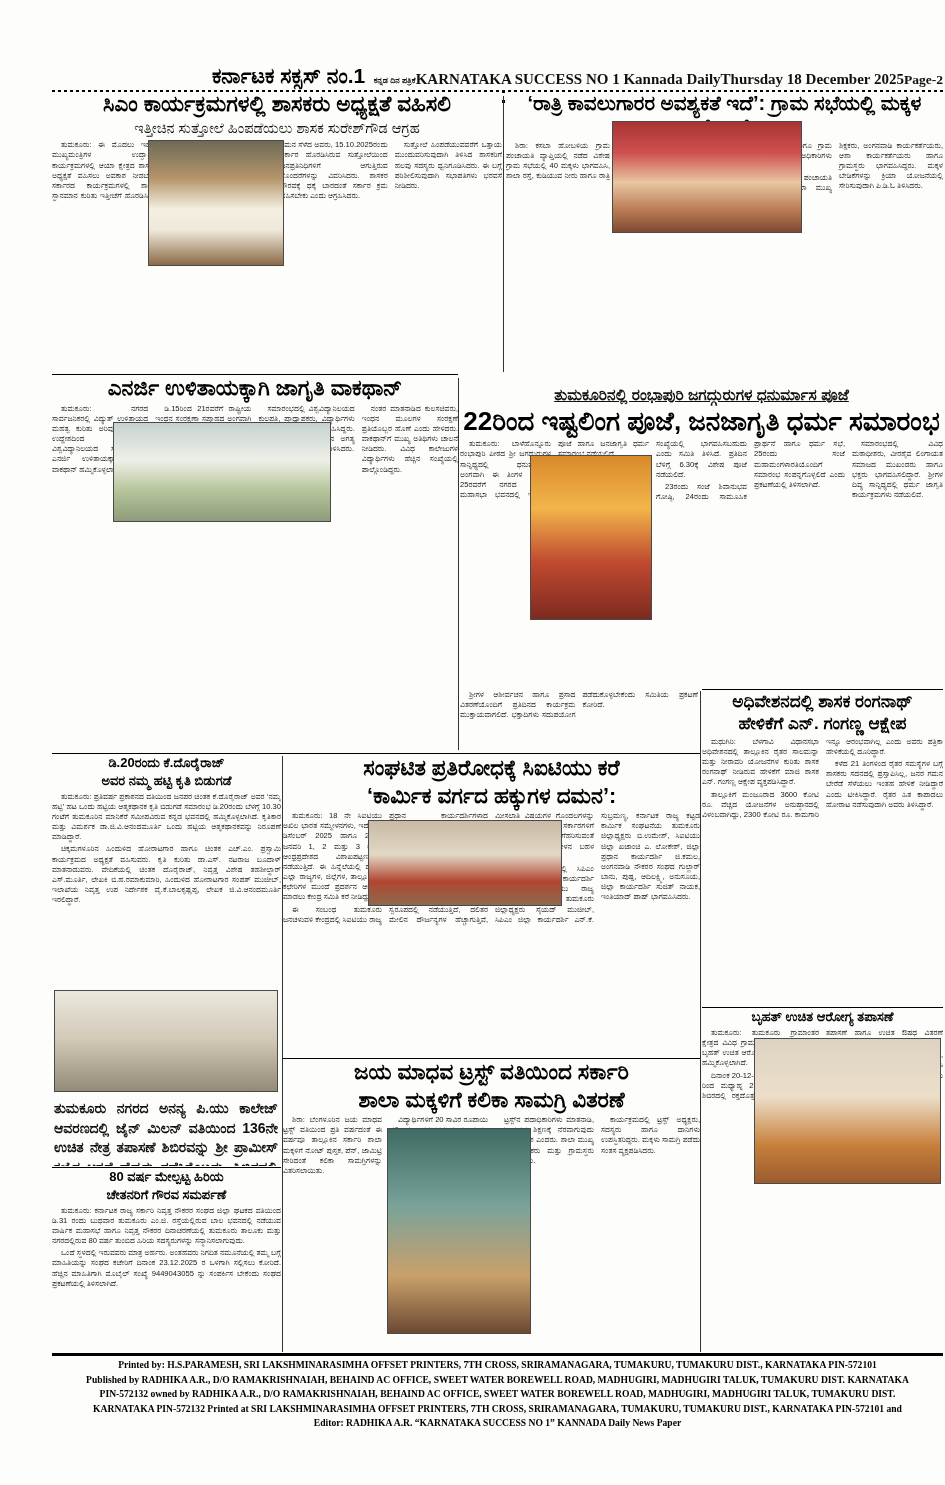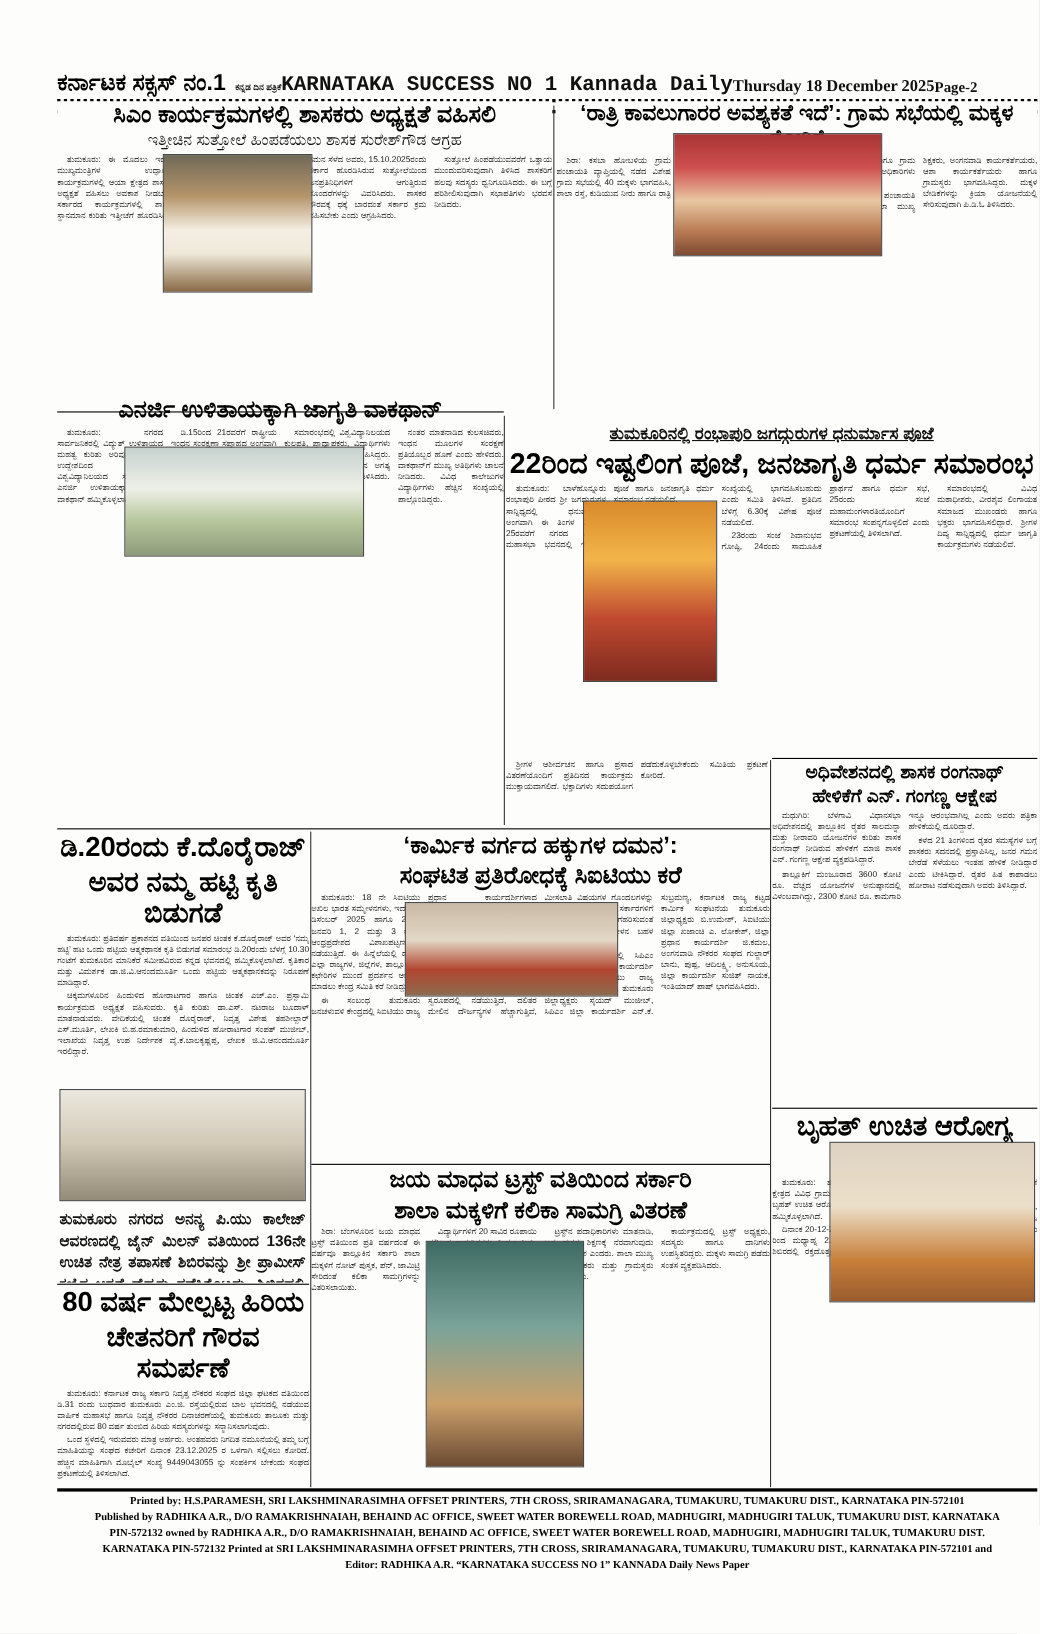--- a/index.html
+++ b/index.html
@@ -1,33 +1,33 @@
 <!DOCTYPE html>
 <html><head>
 <meta charset="utf-8">
 <style>
   html,body{margin:0;padding:0;background:#e8e8e8;}
   #page{position:relative;width:945px;height:1485px;background:#fdfdfb;margin:0 auto;
         font-family:"Liberation Sans",sans-serif;color:#111;overflow:hidden;}
   
   #masthead{position:absolute;left:52px;top:52px;width:891px;height:36px;
-            display:flex;align-items:flex-end;justify-content:flex-start;}
+            display:flex;align-items:flex-end;justify-content:flex-end;}
   .kn-title{font-size:21px;font-weight:bold;color:#000;letter-spacing:0;}
   .kn-tag{font-size:8px;font-weight:bold;margin-left:4px;}
-  .en-title{font-family:Liberation Mono, monospace;font-size:19px;font-weight:bold;}
+  .en-title{font-family:Liberation Serif, serif;font-size:15px;font-weight:bold;}
   .en-date{font-family:"Liberation Serif",serif;font-size:15px;font-weight:bold;}
   .pageno{font-family:"Liberation Serif",serif;font-size:13.5px;font-weight:bold;}
   #dots{position:absolute;left:52px;top:90px;width:891px;height:7px;
         border-top:3.4px dotted #000;border-bottom:3.4px dotted #000;}
   
   .art{position:absolute;overflow:hidden;background:#fdfdfb;}
   .hl{font-weight:bold;text-align:center;color:#000;margin:0 0 3px;line-height:1.14;}
   .hl-xl{font-size:21.5px;}
   .hl-lg{font-size:20px;}
-  .hl-md{font-size:25px;}
+  .hl-md{font-size:13px;}
   .hl-sm{font-size:17px;}
   .hl-huge{font-size:26px;}
   .subhl{font-weight:normal;text-align:center;font-size:14.5px;margin:0 0 4px;line-height:1.15;}
   .kicker{font-weight:bold;text-align:center;font-size:15.5px;margin:0 0 2px;
           text-decoration:underline;line-height:1.2;}
   .body{text-align:justify;font-size:7.6px;line-height:1.34;column-gap:7px;color:#141414;}
   .body p{margin:0 0 2px;text-indent:9px;}
   .cols-2{column-count:2}.cols-4{column-count:4}.cols-5{column-count:5}
   .caption{font-weight:bold;font-size:14px;line-height:1.4;text-align:justify;margin-top:3px;}
   
@@ -79,21 +79,21 @@
   <section class="art" style="left:506px;top:92px;width:437px;height:282px;">
     <h2 class="hl hl-lg">‘ರಾತ್ರಿ ಕಾವಲುಗಾರರ ಅವಶ್ಯಕತೆ ಇದೆ’: ಗ್ರಾಮ ಸಭೆಯಲ್ಲಿ ಮಕ್ಕಳ ಕೋರಿಕೆ</h2>
     <div class="body cols-4" style="height:248px;">
       <p>ಶಿರಾ: ಕಸಬಾ ಹೋಬಳಿಯ ಗ್ರಾಮ ಪಂಚಾಯತಿ ವ್ಯಾಪ್ತಿಯಲ್ಲಿ ನಡೆದ ವಿಶೇಷ ಗ್ರಾಮ ಸಭೆಯಲ್ಲಿ 40 ಮಕ್ಕಳು ಭಾಗವಹಿಸಿ, ಶಾಲಾ ರಸ್ತೆ, ಕುಡಿಯುವ ನೀರು ಹಾಗೂ ರಾತ್ರಿ ಕಾವಲುಗಾರರ ಅವಶ್ಯಕತೆ ಇದೆ ಎಂದು ಅಧಿಕಾರಿಗಳ ಮುಂದೆ ಕೋರಿಕೆ ಸಲ್ಲಿಸಿದರು.</p>
       <p>ಗ್ರಾಮ ಸಭೆಯಲ್ಲಿ ಭಾಗವಹಿಸಿದ್ದ ಮಕ್ಕಳು ತಮ್ಮ ಊರಿನ ಸಮಸ್ಯೆಗಳನ್ನು ಪಟ್ಟಿ ಮಾಡಿ ಪಿ.ಡಿ.ಓ ಅವರಿಗೆ ಮನವಿ ಸಲ್ಲಿಸಿದರು. ಮಕ್ಕಳ ಹಕ್ಕುಗಳ ರಕ್ಷಣೆ ಹಾಗೂ ಗ್ರಾಮ ಸಭೆಯ ಮಹತ್ವ ಕುರಿತು ಅಧಿಕಾರಿಗಳು ಮಾಹಿತಿ ನೀಡಿದರು.</p>
       <p>ಸಭೆಯಲ್ಲಿ ಗ್ರಾಮ ಪಂಚಾಯತಿ ಅಧ್ಯಕ್ಷರು, ಸದಸ್ಯರು, ಶಾಲಾ ಮುಖ್ಯ ಶಿಕ್ಷಕರು, ಅಂಗನವಾಡಿ ಕಾರ್ಯಕರ್ತೆಯರು, ಆಶಾ ಕಾರ್ಯಕರ್ತೆಯರು ಹಾಗೂ ಗ್ರಾಮಸ್ಥರು ಭಾಗವಹಿಸಿದ್ದರು. ಮಕ್ಕಳ ಬೇಡಿಕೆಗಳನ್ನು ಕ್ರಿಯಾ ಯೋಜನೆಯಲ್ಲಿ ಸೇರಿಸುವುದಾಗಿ ಪಿ.ಡಿ.ಓ ತಿಳಿಸಿದರು.</p>
     </div>
     <div class="photo ph-lamp" style="left:106px;top:29px;width:190px;height:112px;"></div>
   </section>
 
-  <section class="art" style="left:52px;top:360px;width:406px;height:374px;">
+  <section class="art" style="left:52px;top:376px;width:406px;height:374px;">
     <h2 class="hl hl-xl">ಎನರ್ಜಿ ಉಳಿತಾಯಕ್ಕಾಗಿ ಜಾಗೃತಿ ವಾಕಥಾನ್</h2>
     <div class="body cols-4" style="height:338px;">
       <p>ತುಮಕೂರು: ನಗರದ ಸಾರ್ವಜನಿಕರಲ್ಲಿ ವಿದ್ಯುತ್ ಉಳಿತಾಯದ ಮಹತ್ವ ಕುರಿತು ಅರಿವು ಮೂಡಿಸುವ ಉದ್ದೇಶದಿಂದ ತುಮಕೂರು ವಿಶ್ವವಿದ್ಯಾನಿಲಯದ ಸಹಯೋಗದಲ್ಲಿ ಎನರ್ಜಿ ಉಳಿತಾಯಕ್ಕಾಗಿ ಜಾಗೃತಿ ವಾಕಥಾನ್ ಹಮ್ಮಿಕೊಳ್ಳಲಾಗಿತ್ತು.</p>
       <p>ಡಿ.15ರಿಂದ 21ರವರೆಗೆ ರಾಷ್ಟ್ರೀಯ ಇಂಧನ ಸಂರಕ್ಷಣಾ ಸಪ್ತಾಹದ ಅಂಗವಾಗಿ ವಿದ್ಯಾರ್ಥಿಗಳು ಬ್ಯಾನರ್, ಭಿತ್ತಿಪತ್ರಗಳೊಂದಿಗೆ ನಗರದ ಪ್ರಮುಖ ರಸ್ತೆಗಳಲ್ಲಿ ಸಂಚರಿಸಿ ಇಂಧನ ಉಳಿತಾಯದ ಸಂದೇಶ ಸಾರಿದರು.</p>
       <p>ಸಮಾರಂಭದಲ್ಲಿ ವಿಶ್ವವಿದ್ಯಾನಿಲಯದ ಕುಲಪತಿ, ಪ್ರಾಧ್ಯಾಪಕರು, ವಿದ್ಯಾರ್ಥಿಗಳು ಹಾಗೂ ಸಿಬ್ಬಂದಿ ಭಾಗವಹಿಸಿದ್ದರು. ವಿದ್ಯುತ್ ಉಳಿತಾಯ ಇಂದಿನ ಅಗತ್ಯ ಎಂದು ಸಂಪನ್ಮೂಲ ವ್ಯಕ್ತಿಗಳು ತಿಳಿಸಿದರು.</p>
       <p>ನಂತರ ಮಾತನಾಡಿದ ಕುಲಸಚಿವರು, ಇಂಧನ ಮೂಲಗಳ ಸಂರಕ್ಷಣೆ ಪ್ರತಿಯೊಬ್ಬರ ಹೊಣೆ ಎಂದು ಹೇಳಿದರು. ವಾಕಥಾನ್‌ಗೆ ಮುಖ್ಯ ಅತಿಥಿಗಳು ಚಾಲನೆ ನೀಡಿದರು. ವಿವಿಧ ಕಾಲೇಜುಗಳ ವಿದ್ಯಾರ್ಥಿಗಳು ಹೆಚ್ಚಿನ ಸಂಖ್ಯೆಯಲ್ಲಿ ಪಾಲ್ಗೊಂಡಿದ್ದರು.</p>
     </div>
     <div class="photo ph-walk" style="left:61px;top:46px;width:218px;height:100px;"></div>
   </section>
 
@@ -119,22 +119,22 @@
     <h2 class="hl hl-sm">ಅಧಿವೇಶನದಲ್ಲಿ ಶಾಸಕ ರಂಗನಾಥ್</h2>
     <h2 class="hl hl-sm">ಹೇಳಿಕೆಗೆ ಎನ್. ಗಂಗಣ್ಣ ಆಕ್ಷೇಪ</h2>
     <div class="body cols-2" style="height:258px;">
       <p>ಮಧುಗಿರಿ: ಬೆಳಗಾವಿ ವಿಧಾನಸಭಾ ಅಧಿವೇಶನದಲ್ಲಿ ತಾಲ್ಲೂಕಿನ ರೈತರ ಸಾಲಮನ್ನಾ ಮತ್ತು ನೀರಾವರಿ ಯೋಜನೆಗಳ ಕುರಿತು ಶಾಸಕ ರಂಗನಾಥ್ ನೀಡಿರುವ ಹೇಳಿಕೆಗೆ ಮಾಜಿ ಶಾಸಕ ಎನ್. ಗಂಗಣ್ಣ ಆಕ್ಷೇಪ ವ್ಯಕ್ತಪಡಿಸಿದ್ದಾರೆ.</p>
       <p>ತಾಲ್ಲೂಕಿಗೆ ಮಂಜೂರಾದ 3600 ಕೋಟಿ ರೂ. ವೆಚ್ಚದ ಯೋಜನೆಗಳ ಅನುಷ್ಠಾನದಲ್ಲಿ ವಿಳಂಬವಾಗಿದ್ದು, 2300 ಕೋಟಿ ರೂ. ಕಾಮಗಾರಿ ಇನ್ನೂ ಆರಂಭವಾಗಿಲ್ಲ ಎಂದು ಅವರು ಪತ್ರಿಕಾ ಹೇಳಿಕೆಯಲ್ಲಿ ದೂರಿದ್ದಾರೆ.</p>
       <p>ಕಳೆದ 21 ತಿಂಗಳಿಂದ ರೈತರ ಸಮಸ್ಯೆಗಳ ಬಗ್ಗೆ ಶಾಸಕರು ಸದನದಲ್ಲಿ ಪ್ರಸ್ತಾಪಿಸಿಲ್ಲ, ಜನರ ಗಮನ ಬೇರೆಡೆ ಸೆಳೆಯಲು ಇಂತಹ ಹೇಳಿಕೆ ನೀಡಿದ್ದಾರೆ ಎಂದು ಟೀಕಿಸಿದ್ದಾರೆ. ರೈತರ ಹಿತ ಕಾಪಾಡಲು ಹೋರಾಟ ನಡೆಸುವುದಾಗಿ ಅವರು ತಿಳಿಸಿದ್ದಾರೆ.</p>
     </div>
   </section>
 
   <section class="art" style="left:283px;top:756px;width:417px;height:302px;">
+    <h2 class="hl hl-xl">ಸಂಘಟಿತ ಪ್ರತಿರೋಧಕ್ಕೆ ಸಿಐಟಿಯು ಕರೆ</h2>
     <h2 class="hl hl-xl">‘ಕಾರ್ಮಿಕ ವರ್ಗದ ಹಕ್ಕುಗಳ ದಮನ’:</h2>
-    <h2 class="hl hl-xl">ಸಂಘಟಿತ ಪ್ರತಿರೋಧಕ್ಕೆ ಸಿಐಟಿಯು ಕರೆ</h2>
     <div class="body cols-4" style="height:240px;">
       <p>ತುಮಕೂರು: 18 ನೇ ಸಿಐಟಿಯು ಅಖಿಲ ಭಾರತ ಸಮ್ಮೇಳನಗಳು, ಇದೇ 31 ಡಿಸೆಂಬರ್ 2025 ಹಾಗೂ 2026 ಜನವರಿ 1, 2 ಮತ್ತು 3 ರಂದು ಆಂಧ್ರಪ್ರದೇಶದ ವಿಶಾಖಪಟ್ಟಣಂನಲ್ಲಿ ನಡೆಯುತ್ತಿದೆ. ಈ ಹಿನ್ನೆಲೆಯಲ್ಲಿ ದೇಶದ ಎಲ್ಲಾ ರಾಜ್ಯಗಳ, ಜಿಲ್ಲೆಗಳ, ತಾಲ್ಲೂಕುಗಳ ಕಛೇರಿಗಳ ಮುಂದೆ ಪ್ರದರ್ಶನ ಆಚರಣೆ ಮಾಡಲು ಕೇಂದ್ರ ಸಮಿತಿ ಕರೆ ನೀಡಿದ್ದು.</p>
       <p>ಈ ಸಂಬಂಧ ತುಮಕೂರು ಜನಚಳುವಳಿ ಕೇಂದ್ರದಲ್ಲಿ ಸಿಐಟಿಯು ರಾಜ್ಯ ಪ್ರಧಾನ ಕಾರ್ಯದರ್ಶಿಗಳಾದ ಎಸ್.ವರಲಕ್ಷ್ಮಿ ಅವರು ಧ್ವಜಾರೋಹಣ ನೆರವೇರಿಸುವ ಮೂಲಕ ಪ್ರಜಾಪ್ರಭುತ್ವ ವಿರೋಧಿ ಕಾನೂನುಗಳನ್ನು, ರಾಜ್ಯ ಹಾಗೂ ಕೇಂದ್ರ ಸರ್ಕಾರಗಳ ಕಾರ್ಮಿಕ ವಿರೋಧಿ ನೀತಿಗಳನ್ನು ಖಂಡಿಸಿದರು.</p>
       <p>ಕೃಷಿ ವಿನಾಶಕ್ಕೆ, ಮಹಿಳೆಯರ ಭವಿಷ್ಯದ ಬದುಕನ್ನು ಛಿದ್ರಗೊಳಿಸುವ ರೀತಿಯಲ್ಲಿ ಲೈಂಗಿಕ ದೌರ್ಜನ್ಯ, ಅತ್ಯಾಚಾರಗಳು ವಿಕೃತ ಸ್ವರೂಪದಲ್ಲಿ ನಡೆಯುತ್ತಿದೆ, ದಲಿತರ ಮೇಲಿನ ದೌರ್ಜನ್ಯಗಳ ಹೆಚ್ಚಾಗುತ್ತಿವೆ, ಮೀಸಲಾತಿ ವಿಷಯಗಳ ಗೊಂದಲಗಳನ್ನು ಉಂಟುಮಾಡುತ್ತಿರುವ ಸರ್ಕಾರಗಳಿಗೆ ಬದುಕಿನ ಪ್ರಶ್ನೆಗಳನ್ನು ಬಗೆಹರಿಸುವಂತೆ ಒತ್ತಾಯಿಸಲು ಈ ಸಮ್ಮೇಳನ ಬಹಳ ಮಹತ್ವದಾಗಿದೆ ಎಂದರು.</p>
       <p>ಈ ಧ್ವಜಾರೋಹಣದಲ್ಲಿ ಸಿಪಿಎಂ ಪ್ರಧಾನ ರಾಜ್ಯ ಕಾರ್ಯದರ್ಶಿ ಡಾ.ಕೆ.ಪ್ರಕಾಶ್, ಸಿಐಟಿಯು ರಾಜ್ಯ ಉಪಾಧ್ಯಕ್ಷರು ಹಾಗೂ ತುಮಕೂರು ಜಿಲ್ಲಾಧ್ಯಕ್ಷರು ಸೈಯದ್ ಮುಜೀಬ್, ಸಿಪಿಎಂ ಜಿಲ್ಲಾ ಕಾರ್ಯದರ್ಶಿ ಎನ್.ಕೆ. ಸುಬ್ರಮಣ್ಯ, ಕರ್ನಾಟಕ ರಾಜ್ಯ ಕಟ್ಟಡ ಕಾರ್ಮಿಕ ಸಂಘಟನೆಯ ತುಮಕೂರು ಜಿಲ್ಲಾಧ್ಯಕ್ಷರು ಬಿ.ಉಮೇಶ್, ಸಿಐಟಿಯು ಜಿಲ್ಲಾ ಖಜಾಂಚಿ ಎ. ಲೋಕೇಶ್, ಜಿಲ್ಲಾ ಪ್ರಧಾನ ಕಾರ್ಯದರ್ಶಿ ಜಿ.ಕಮಲ, ಅಂಗನವಾಡಿ ನೌಕರರ ಸಂಘದ ಗುಲ್ಜಾರ್ ಬಾನು, ಪುಷ್ಪ, ಆದಿಲಕ್ಷ್ಮಿ, ಅನುಸೂಯ, ಜಿಲ್ಲಾ ಕಾರ್ಯದರ್ಶಿ ಸುಜಿತ್ ನಾಯಕ, ಇಂತಿಯಾದ್ ಪಾಷ್ ಭಾಗವಹಿಸಿದರು.</p>
     </div>
     <div class="photo ph-citu" style="left:85px;top:64px;width:194px;height:86px;"></div>
   </section>
 
   <section class="art" style="left:52px;top:756px;width:229px;height:410px;">

